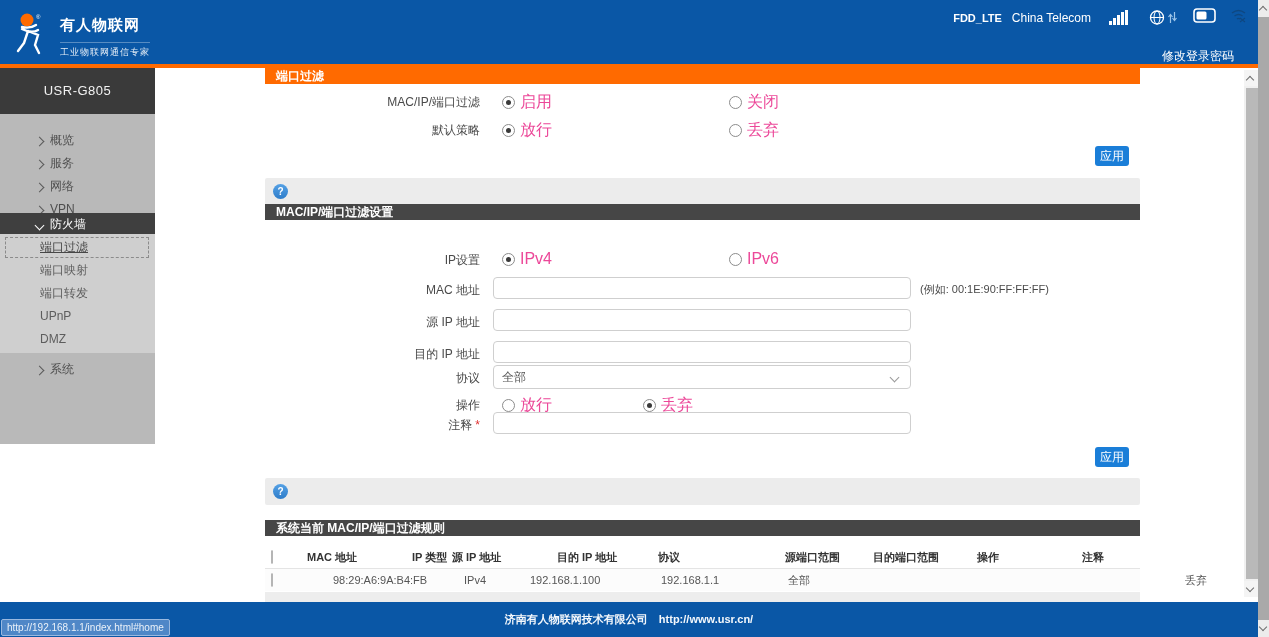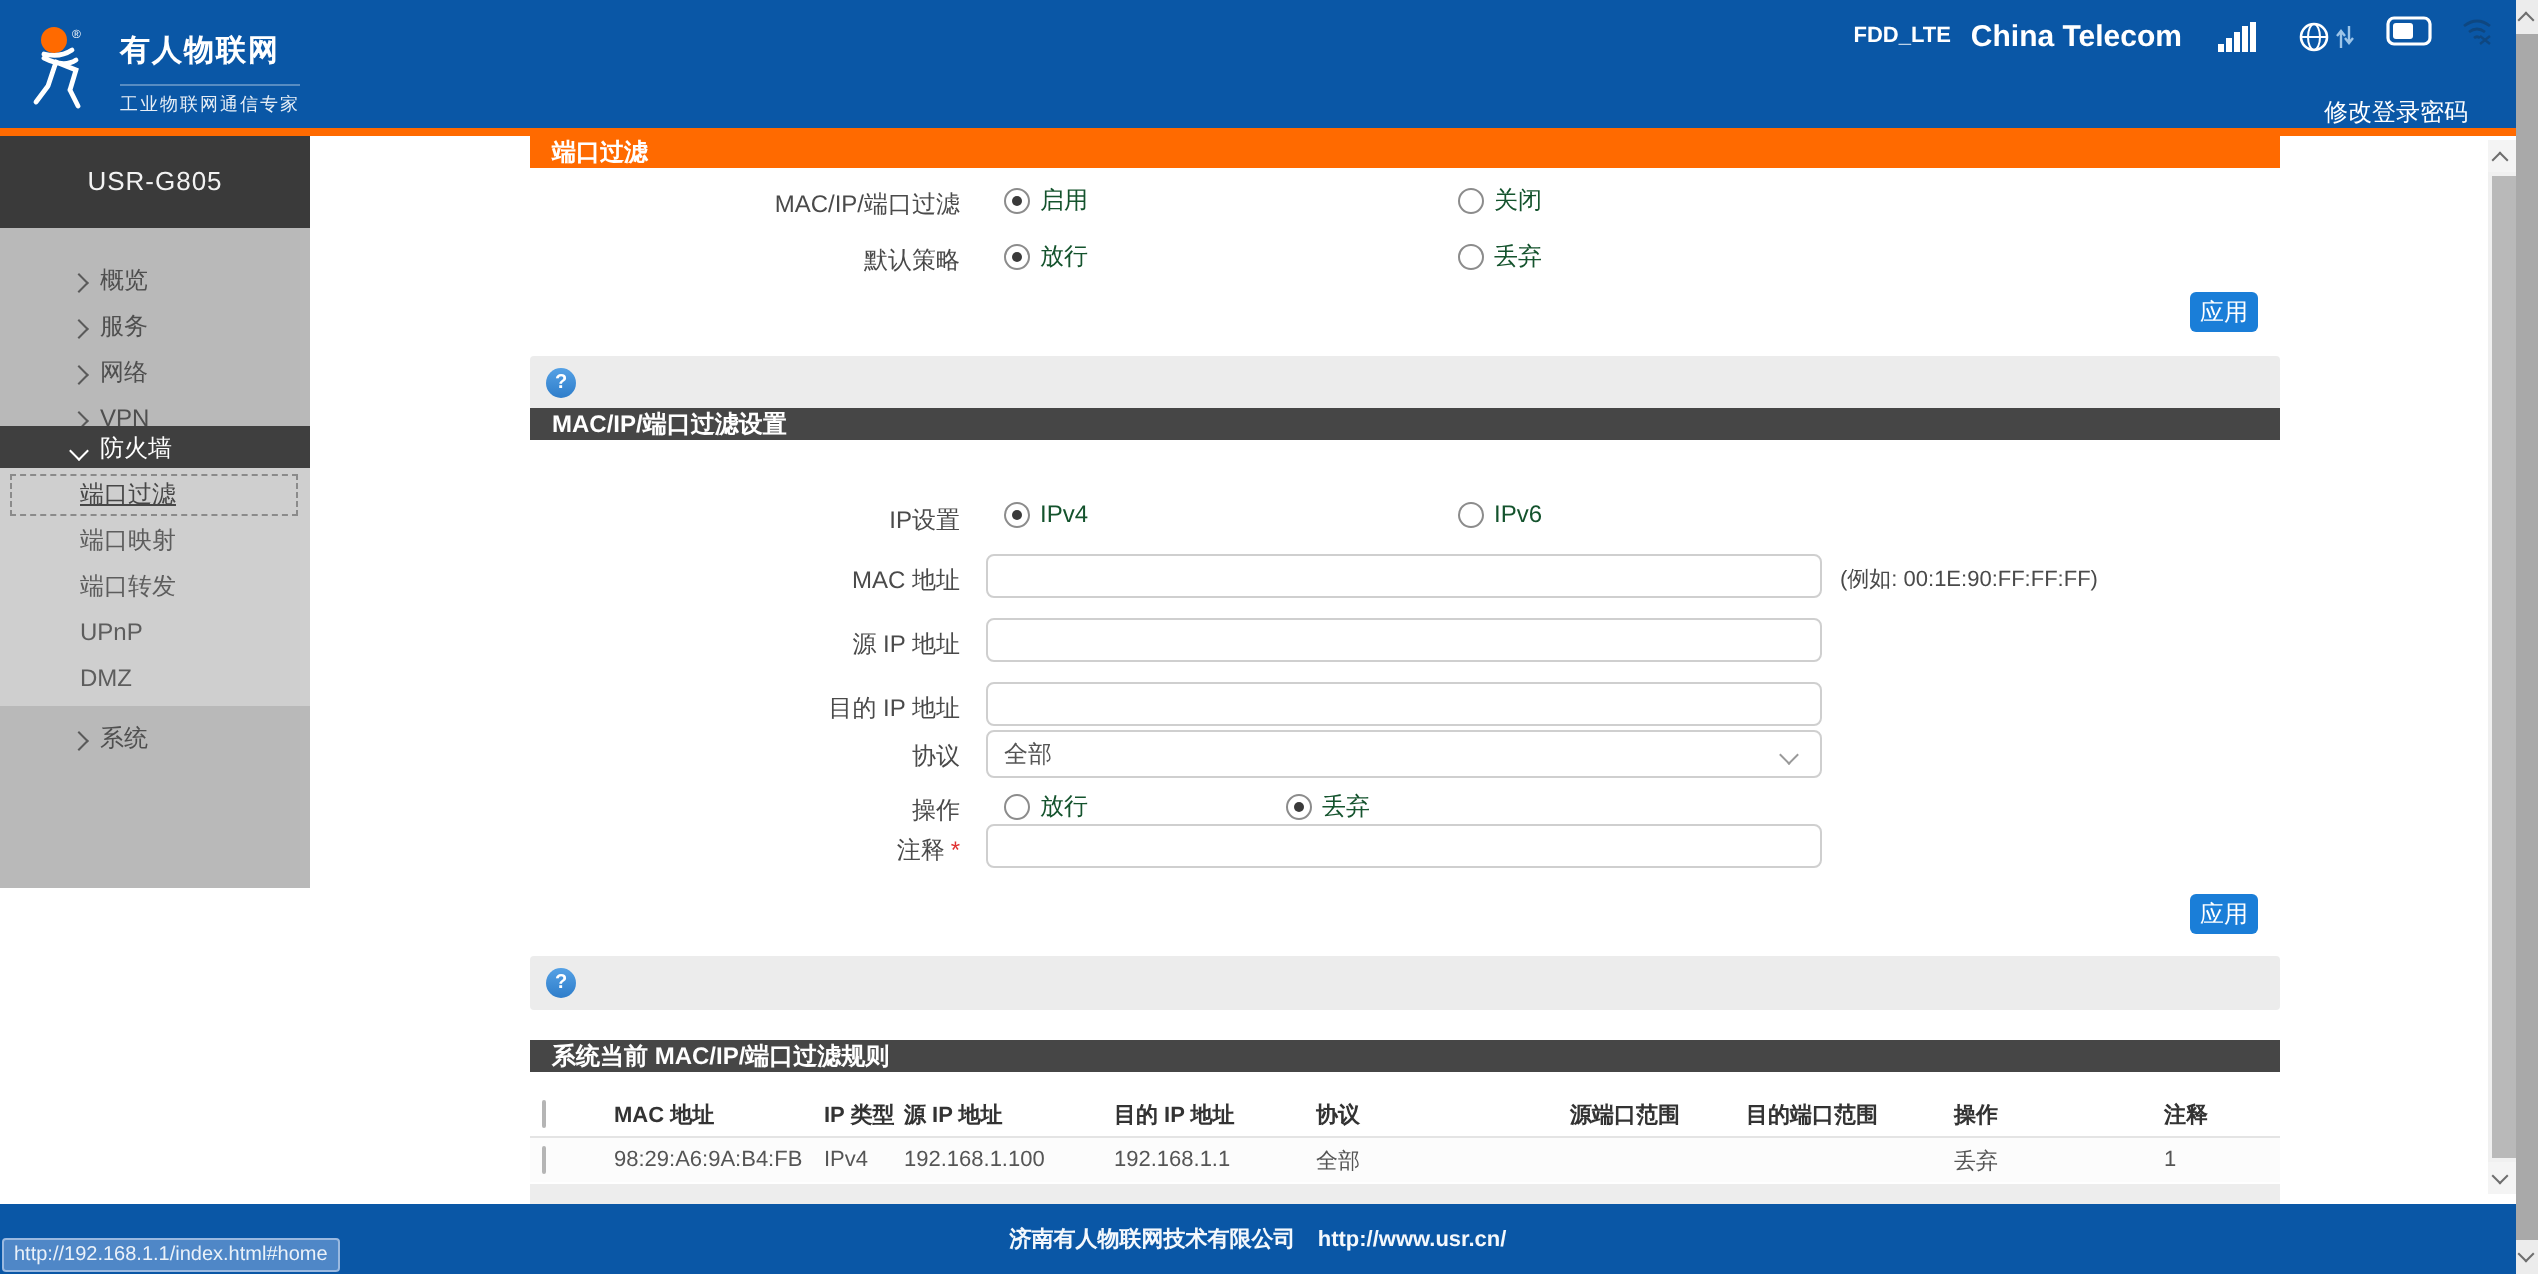--- a/index.html
+++ b/index.html
@@ -7,21 +7,21 @@
         font-family:"Liberation Sans","DejaVu Sans",sans-serif;-webkit-font-smoothing:antialiased;}
   
   .tophdr{position:absolute;left:0;top:0;width:1258px;height:64px;background:#0a57a6;}
   .orange-line{position:absolute;left:0;top:64px;width:1258px;height:4px;background:#ff6a00;}
   .brand{position:absolute;left:14px;top:8px;display:flex;align-items:center;}
   .brand-txt{margin-left:8px;color:#fff;}
   .brand-name{font-size:15px;font-weight:bold;letter-spacing:1px;margin-top:8px;}
   .brand-tag{font-size:9px;opacity:.9;margin-top:7px;letter-spacing:1px;border-top:1px solid rgba(255,255,255,.35);padding-top:3px;}
   .netrow{position:absolute;top:8px;right:11px;display:flex;align-items:center;color:#fff;}
   .net-type{font-size:11px;font-weight:bold;}
-  .net-carrier{font-size:15px;font-weight:bold;margin-left:10px;}
+  .net-carrier{font-size:12px;font-weight:normal;margin-left:10px;}
   .sig{display:flex;align-items:flex-end;margin-left:18px;height:15px;}
   .sig i{display:block;width:2.5px;background:#fff;margin-right:1.5px;}
   .globe-wrap{margin-left:20px;display:flex;align-items:center;}
   .simic{margin-left:16px;}
   .wifioff{margin-left:14px;opacity:.55;}
   .linkrow{position:absolute;top:48px;right:24px;display:flex;align-items:center;color:#fff;font-size:12px;flex-direction:column;}
   .hlink{cursor:pointer;}
   .hlink + .hlink{margin-left:14px;}
   .flag{display:inline-block;margin-left:12px;position:relative;}
   .flag-cn{width:16px;height:11px;background:linear-gradient(90deg,#e33022 62%,#b81d12);}
@@ -51,38 +51,38 @@
           font-size:12px;font-weight:bold;padding-left:11px;box-sizing:border-box;}
   .secbar.orange{background:#ff6a00;}
   .secbar.dark{background:#464646;}
   .helpband{position:absolute;left:110px;width:875px;height:27px;background:#ececec;border-radius:2px;}
   .qicon{position:absolute;left:8px;top:6px;width:15px;height:15px;border-radius:50%;cursor:pointer;
          background:linear-gradient(#55a1e5,#2e7dca);color:#fff;font-size:10px;font-weight:bold;
          text-align:center;line-height:15px;}
   .qicon::after{content:"?";}
   .flabel{position:absolute;left:140px;width:185px;text-align:right;font-size:12px;color:#4a4a4a;}
   .req{color:#e03131;margin-left:3px;}
-  .ropt{position:absolute;display:flex;align-items:center;cursor:pointer;font-size:12px;color:#14532d;}
+  .ropt{position:absolute;display:flex;align-items:center;cursor:pointer;font-size:16px;color:#ec4899;}
   .rdot{display:inline-block;width:11px;height:11px;border:1px solid #8c8c8c;border-radius:50%;background:#fff;margin-right:5px;box-sizing:content-box;}
   .ropt.checked .rdot{position:relative;}
   .ropt.checked .rdot::after{content:"";position:absolute;left:3px;top:3px;width:5px;height:5px;border-radius:50%;background:#3a3a3a;}
   .tinput{position:absolute;left:338px;width:418px;height:22px;border:1px solid #cfcfcf;border-radius:4px;
           box-sizing:border-box;font-size:12px;color:#444;padding:0 8px;outline:none;background:#fff;}
   .hint{position:absolute;left:765px;font-size:11px;color:#4a4a4a;white-space:nowrap;}
   .fselect{position:absolute;left:338px;width:418px;height:24px;border:1px solid #cfcfcf;border-radius:4px;
            box-sizing:border-box;font-size:12px;color:#555;line-height:22px;padding-left:8px;background:#fff;cursor:pointer;}
   .fselect .chev{position:absolute;right:12px;top:8px;border-color:#9a9a9a;}
   .applybtn{position:absolute;left:940px;width:34px;height:20px;background:#1a7ed8;color:#fff;border:none;
             border-radius:3px;font-size:12px;line-height:20px;text-align:center;cursor:pointer;
             font-family:"Liberation Sans","DejaVu Sans",sans-serif;padding:0;}
   
   .tgrid{position:absolute;left:110px;width:875px;display:grid;
          grid-template-columns:42px 105px 40px 105px 101px 127px 88px 104px 105px 58px;align-items:center;}
   .tgrid.head{height:22px;font-size:11px;font-weight:bold;color:#333;border-bottom:1px solid #e4e4e4;}
-  .tgrid.datarow{height:22px;font-size:11px;color:#555;background:#fcfcfc;}
+  .tgrid.datarow{height:22px;font-size:11px;color:#555;background:#fcfcfc;gap:26px;}
   .cbx{width:12px;height:12px;border:1px solid #b5b5b5;background:#fdfdfd;border-radius:1px;margin-left:6px;cursor:pointer;}
   .stripe{position:absolute;left:110px;width:875px;height:10px;background:#ededed;}
   
   .footer{position:absolute;left:0;top:602px;width:1258px;height:35px;background:#0a57a6;color:#f4f8fc;
           font-size:11px;font-weight:bold;text-align:center;padding-top:10px;box-sizing:border-box;}
   .footer span{margin:0 4px;}
   .urltip{position:absolute;left:1px;top:619px;height:15px;line-height:15px;background:#4f87c7;
           border:1px solid #9ab9e0;border-radius:2px;color:#eaf1f9;font-size:10px;padding:0 5px;}
   
   .scroll-outer{position:absolute;left:1258px;top:0;width:11px;height:637px;background:#c2c2c2;}

